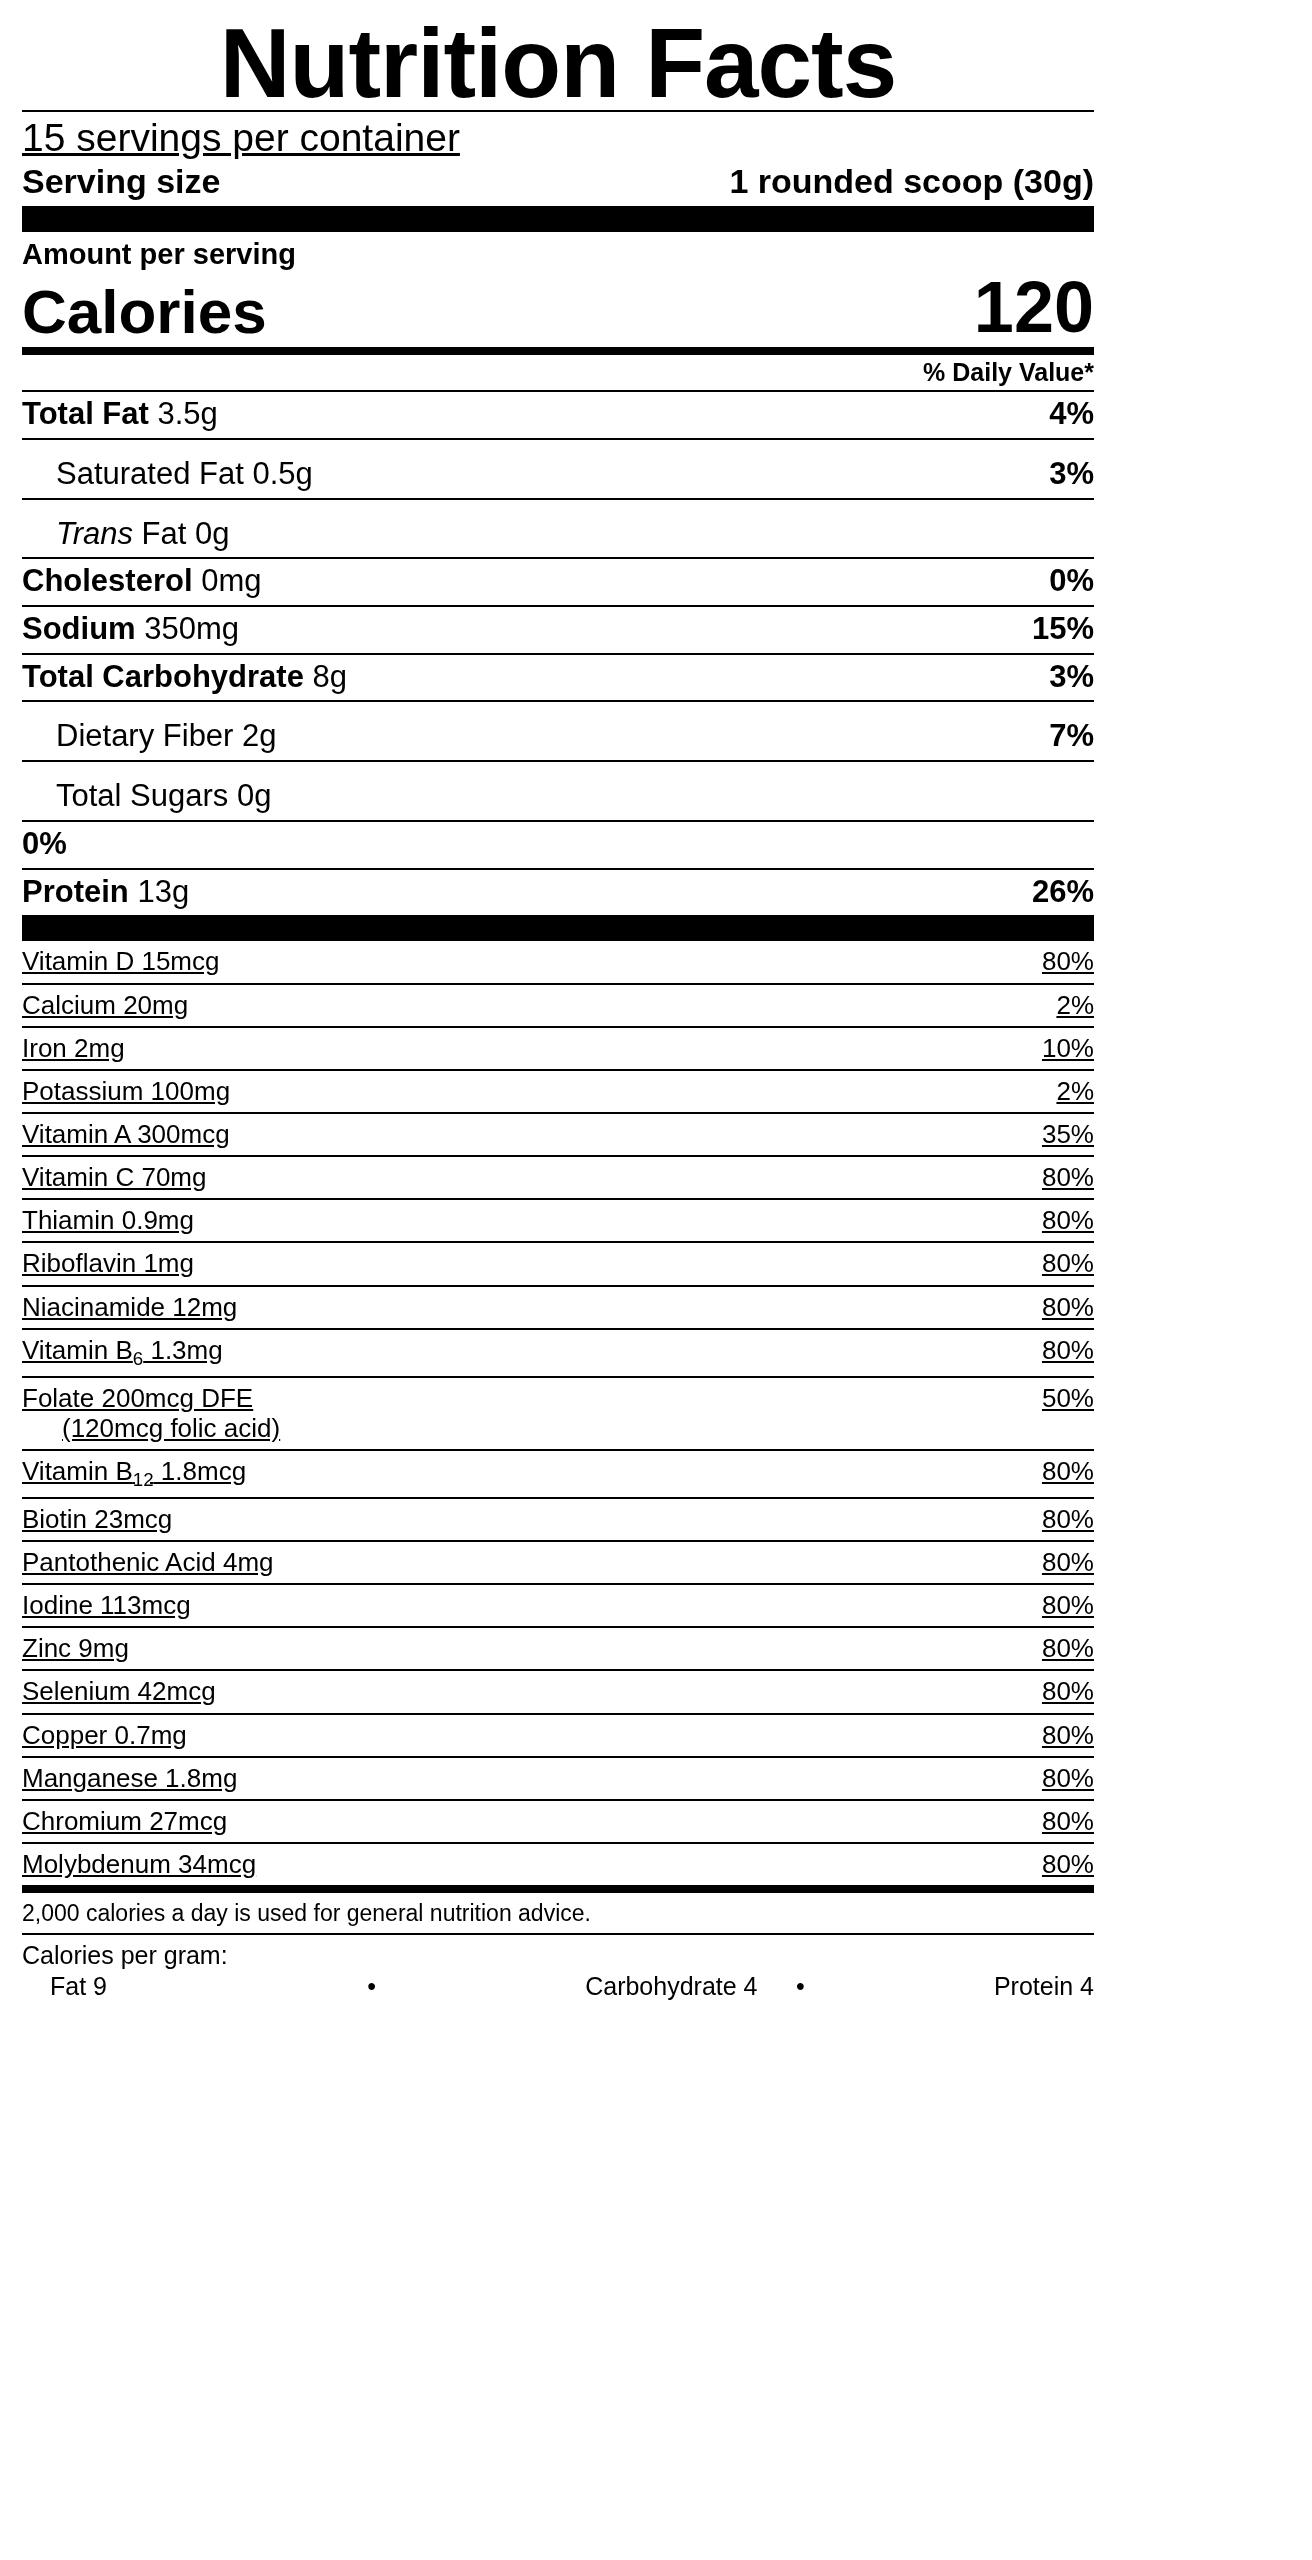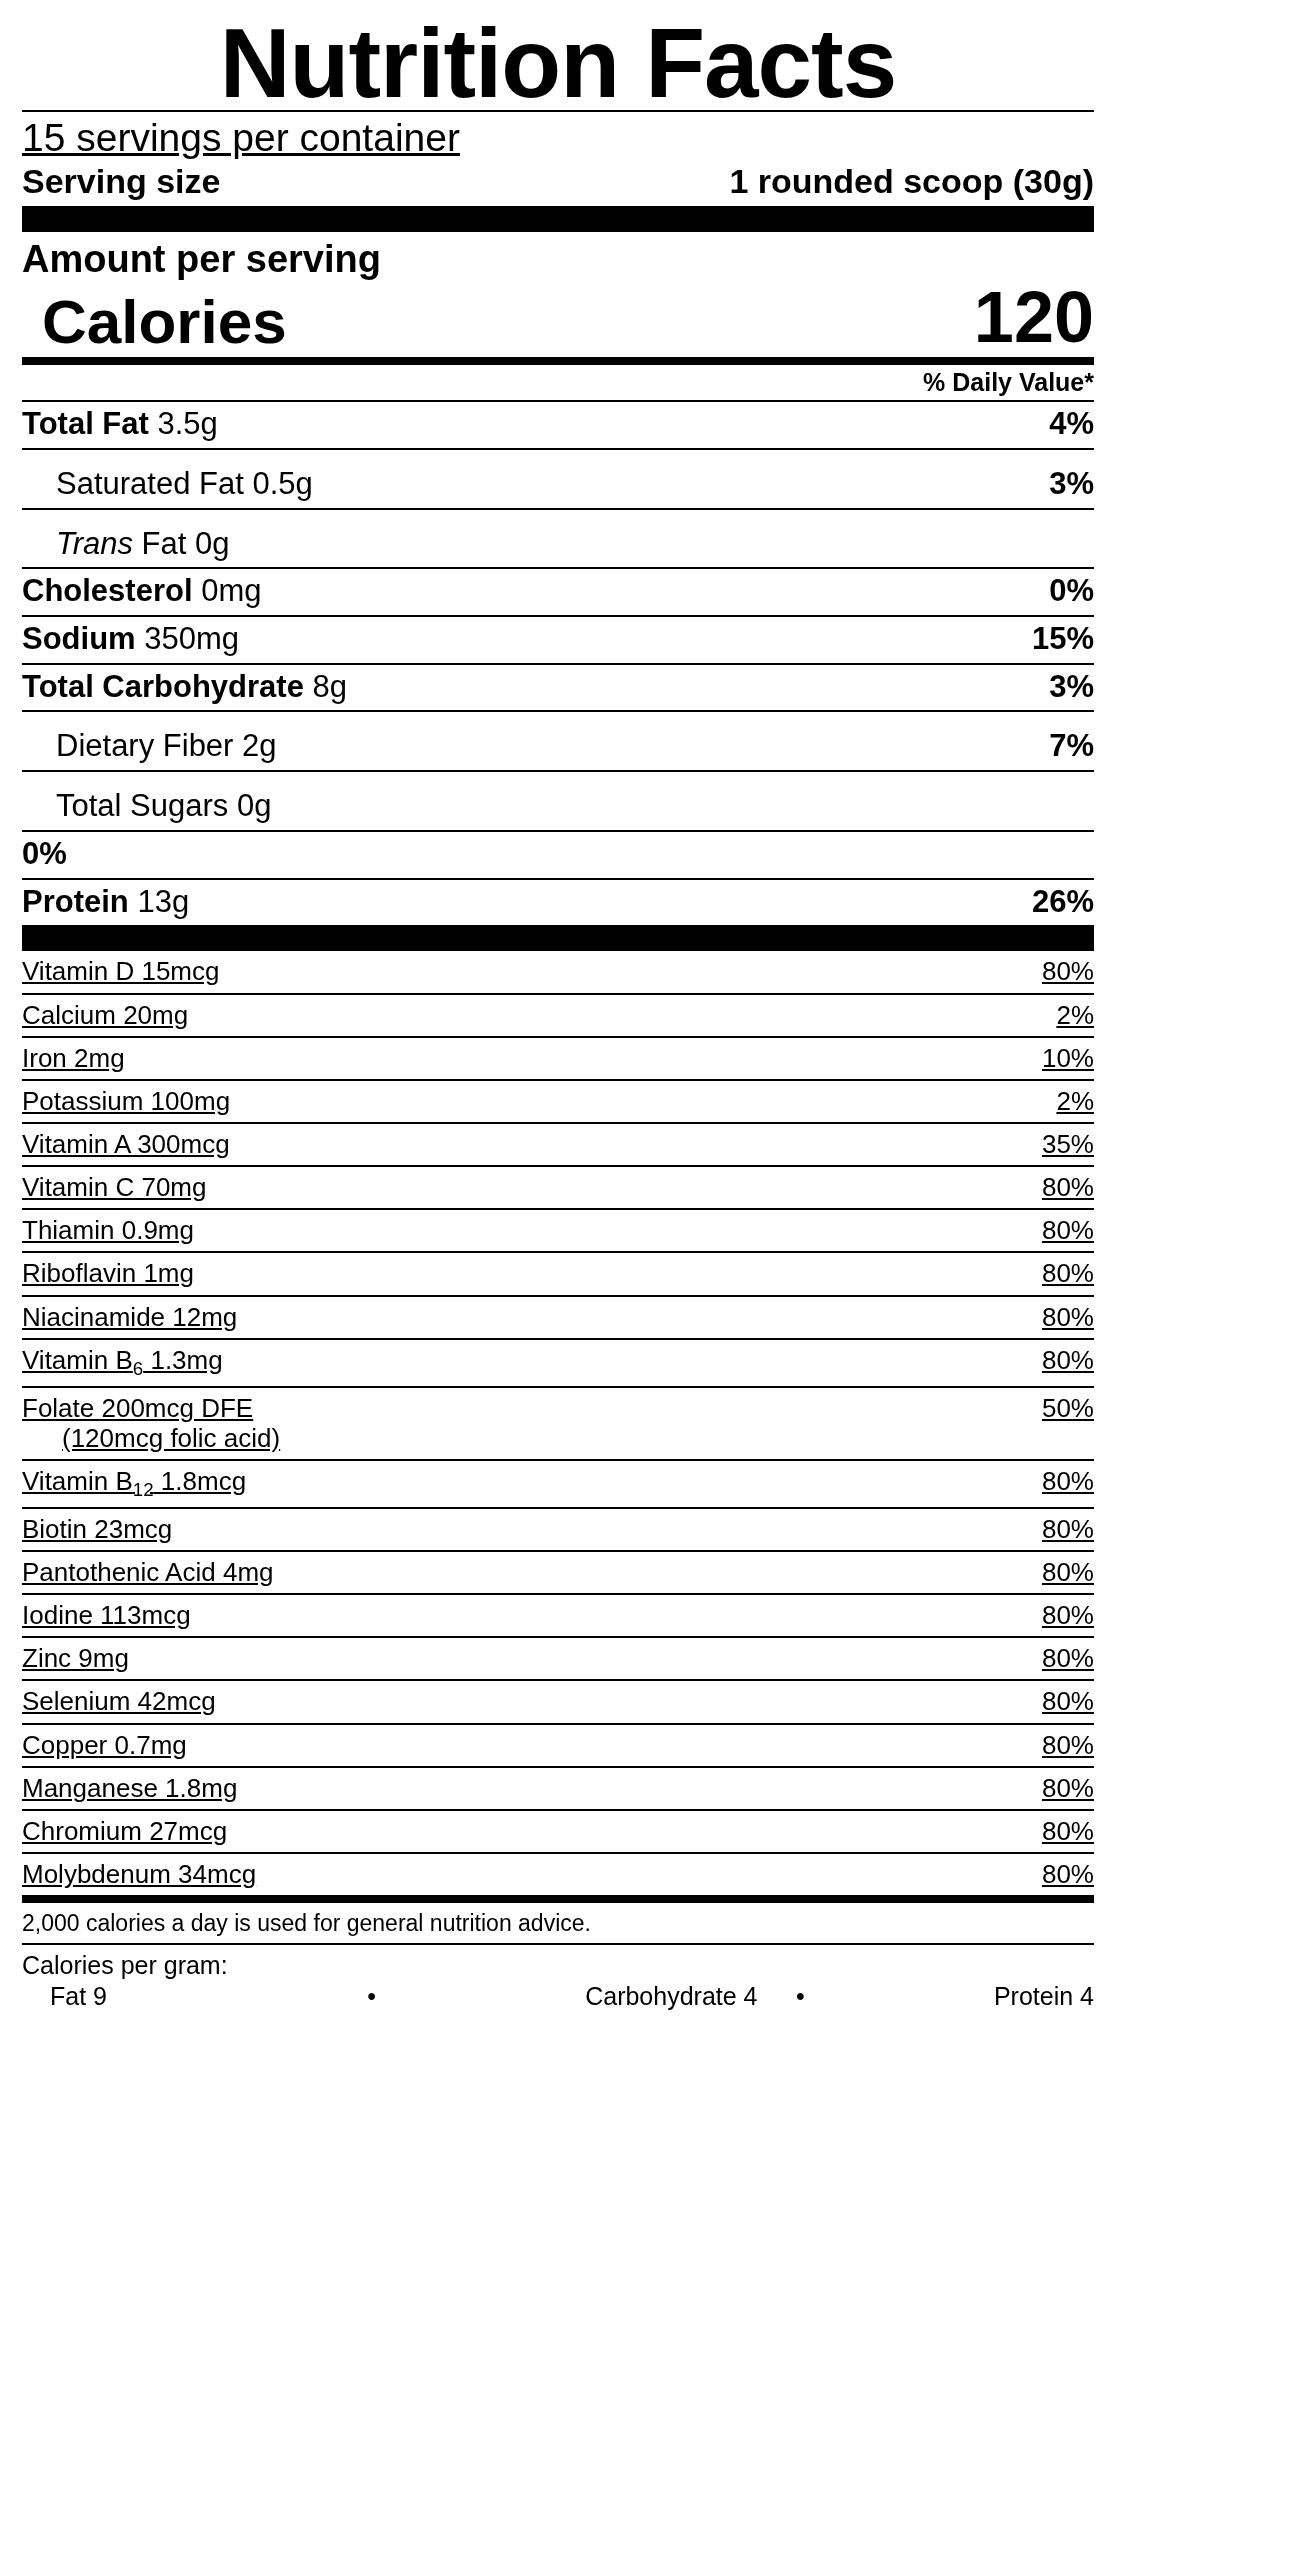--- a/index.html
+++ b/index.html
@@ -48,35 +48,34 @@
     display: flex;
     justify-content: space-between;
     align-items: baseline;
     font-size: 34px;
     font-weight: bold;
     padding: 0 0 5px 0;
   }
   .serving-size-row .right { font-size: 34px; }
 
   .amount {
-    font-size: 38px;
+    font-size: 29px;
     font-weight: bold;
     padding: 6px 0 0 0;
   }
   .calorie-row {
     display: flex;
     justify-content: space-between;
     align-items: flex-end;
     padding: 0 0 4px 0;
   }
   .cal-label {
     font-size: 62px;
     font-weight: bold;
     line-height: 1.0;
-    margin-left: 20px;
   }
   .cal-value {
     font-size: 72px;
     font-weight: bold;
     line-height: 1.0;
   }
 
   .dv-header {
     text-align: right;
     font-size: 25px;

